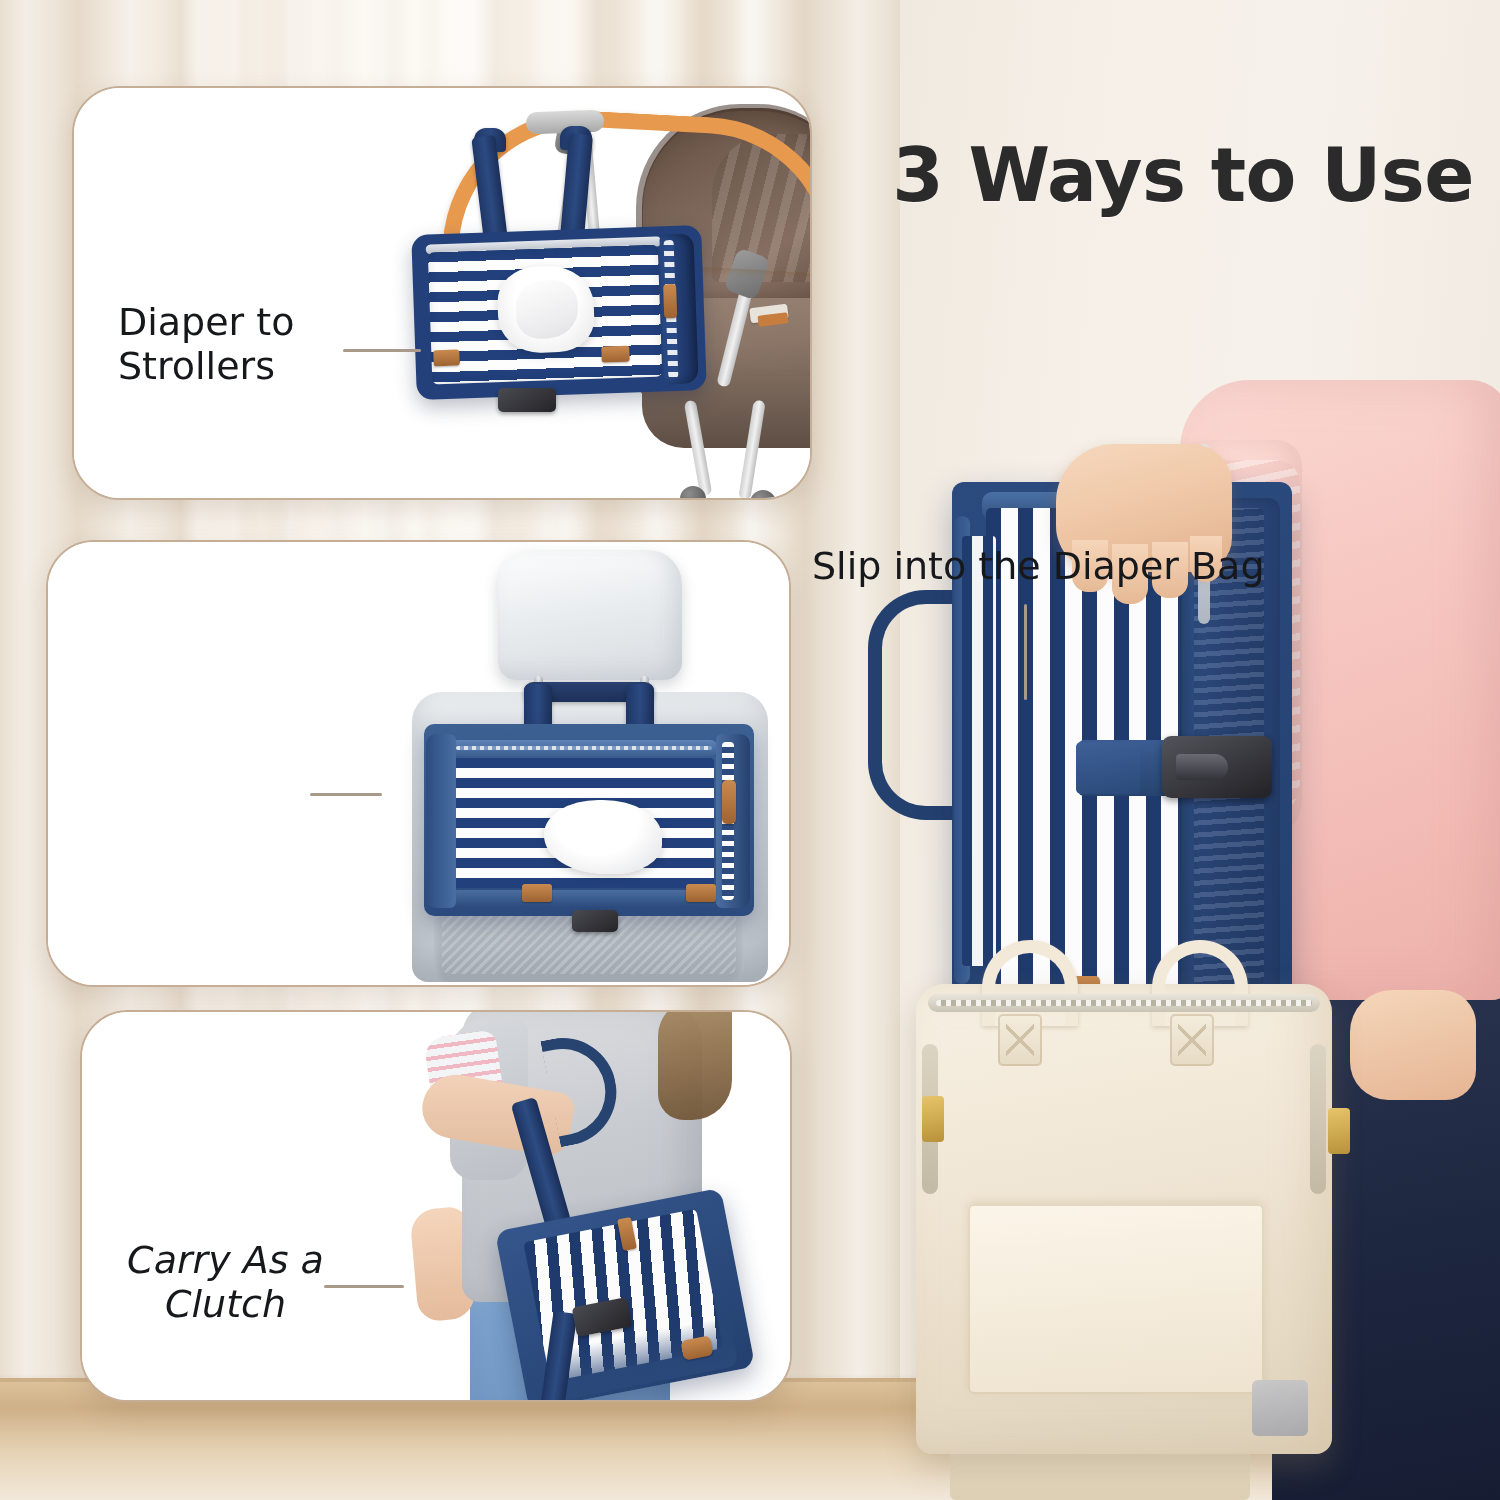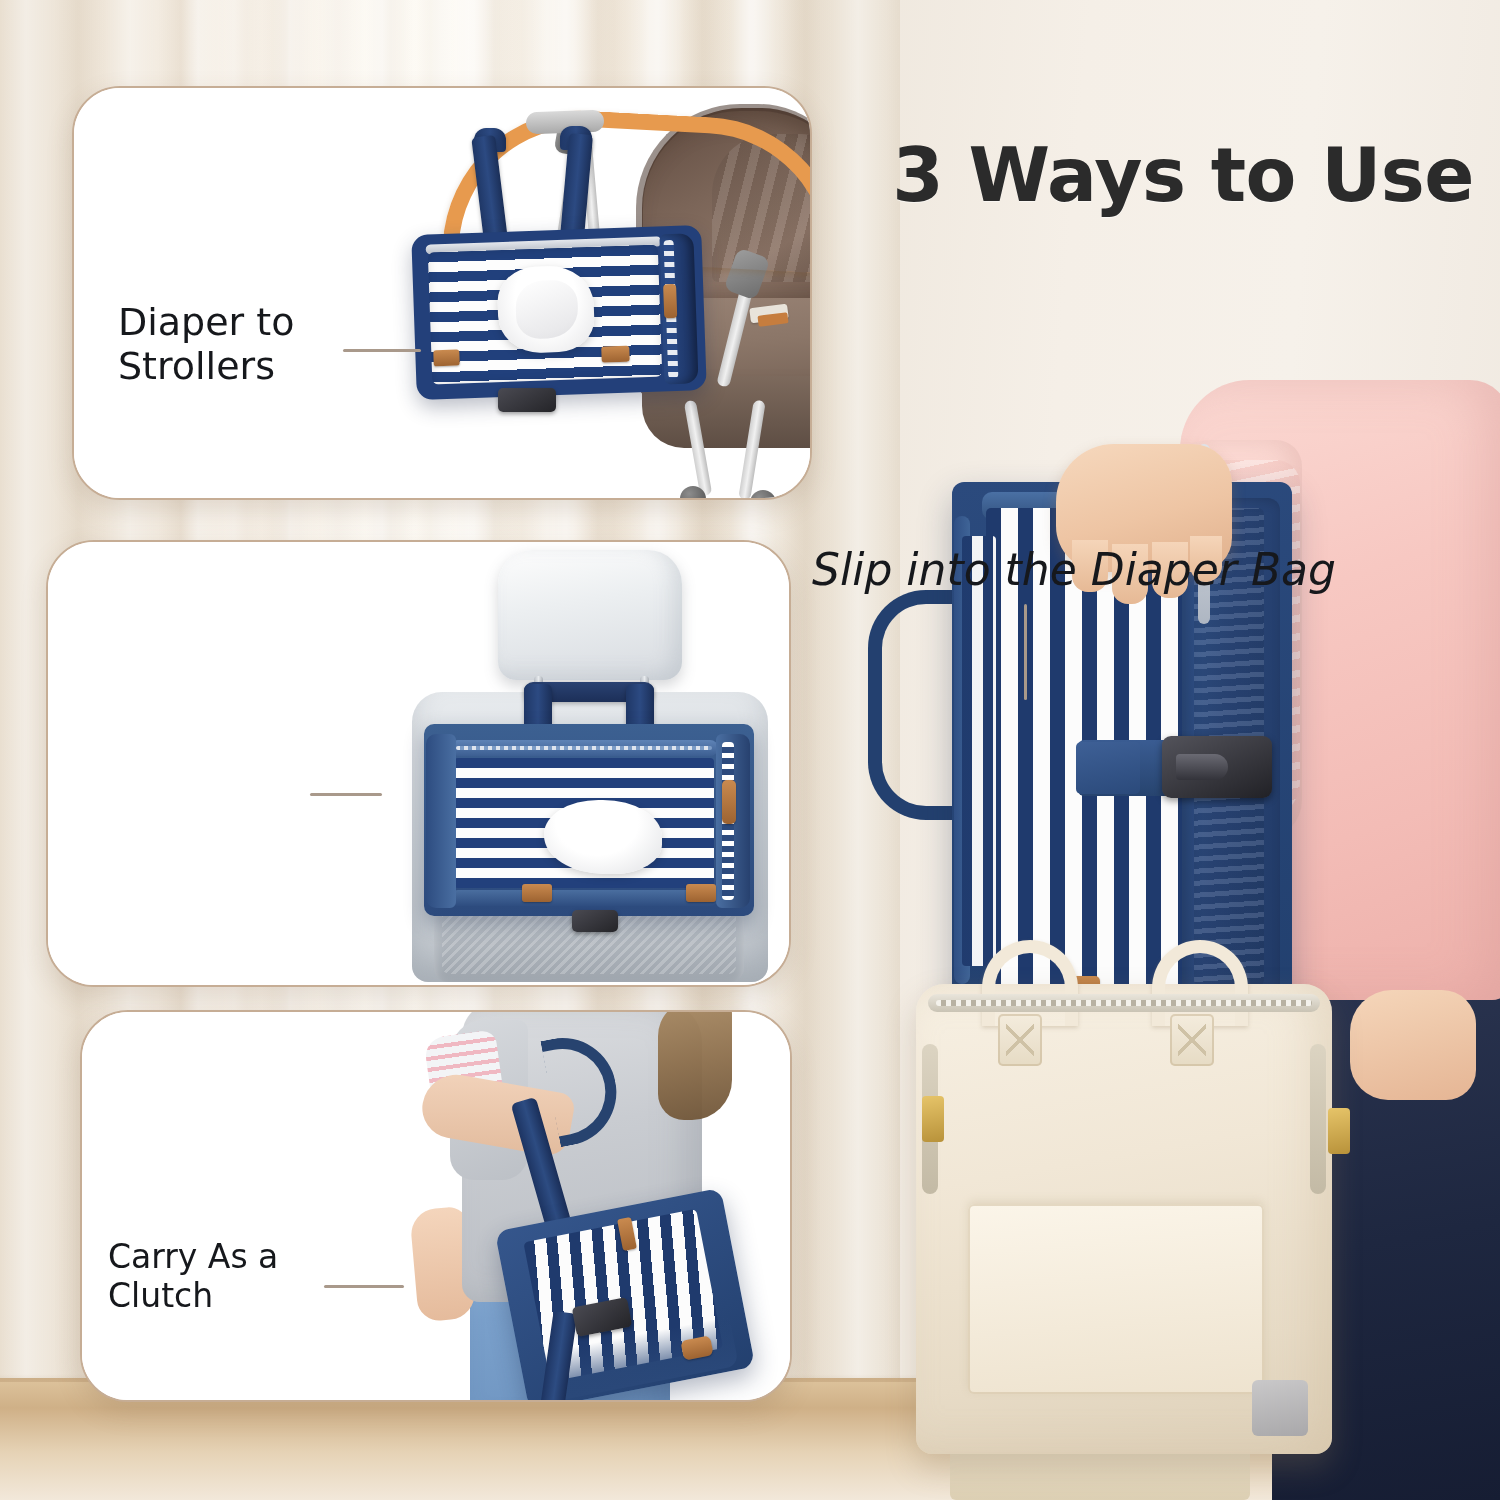--- a/index.html
+++ b/index.html
@@ -79,24 +79,24 @@
   .card3{ left:80px; top:1010px; width:712px; height:392px; }
 
   
   .label{
     position:absolute; color:#16181c; font-weight:400;
     font-family:"DejaVu Sans", sans-serif;
     line-height:1.17; white-space:pre-line; z-index:14;
   }
   .lbl1{ left:118px; top:300px; font-size:38px; text-align:left; }
   .lbl2{ left:80px;  top:758px; font-size:38px; text-align:right; width:320px;}
-  .lbl3{ left:108px; top:1238px; font-size:33px; text-align:left; width:235px;}
+  .lbl3{ left:108px; top:1238px; font-size:38px; text-align:center; width:235px;font-style:italic;}
   .lbl4{
-    position:absolute; left:812px; top:544px; font-size:44px;
-    color:#16181c; white-space:nowrap; z-index:14;font-style:italic;
+    position:absolute; left:812px; top:544px; font-size:38px;
+    color:#16181c; white-space:nowrap; z-index:14;
   }
 
   
   .conn-h{ position:absolute; height:3px; background:#a9998b; z-index:14; border-radius:2px;}
   .c1{ left:343px; top:349px; width:78px; }
   .c2{ left:310px; top:793px; width:72px; }
   .c3{ left:324px; top:1285px; width:80px; }
   .conn-v{ position:absolute; width:3px; background:#a8998a; z-index:14; border-radius:2px;}
   .c4{ left:1024px; top:604px; height:96px; }
 

